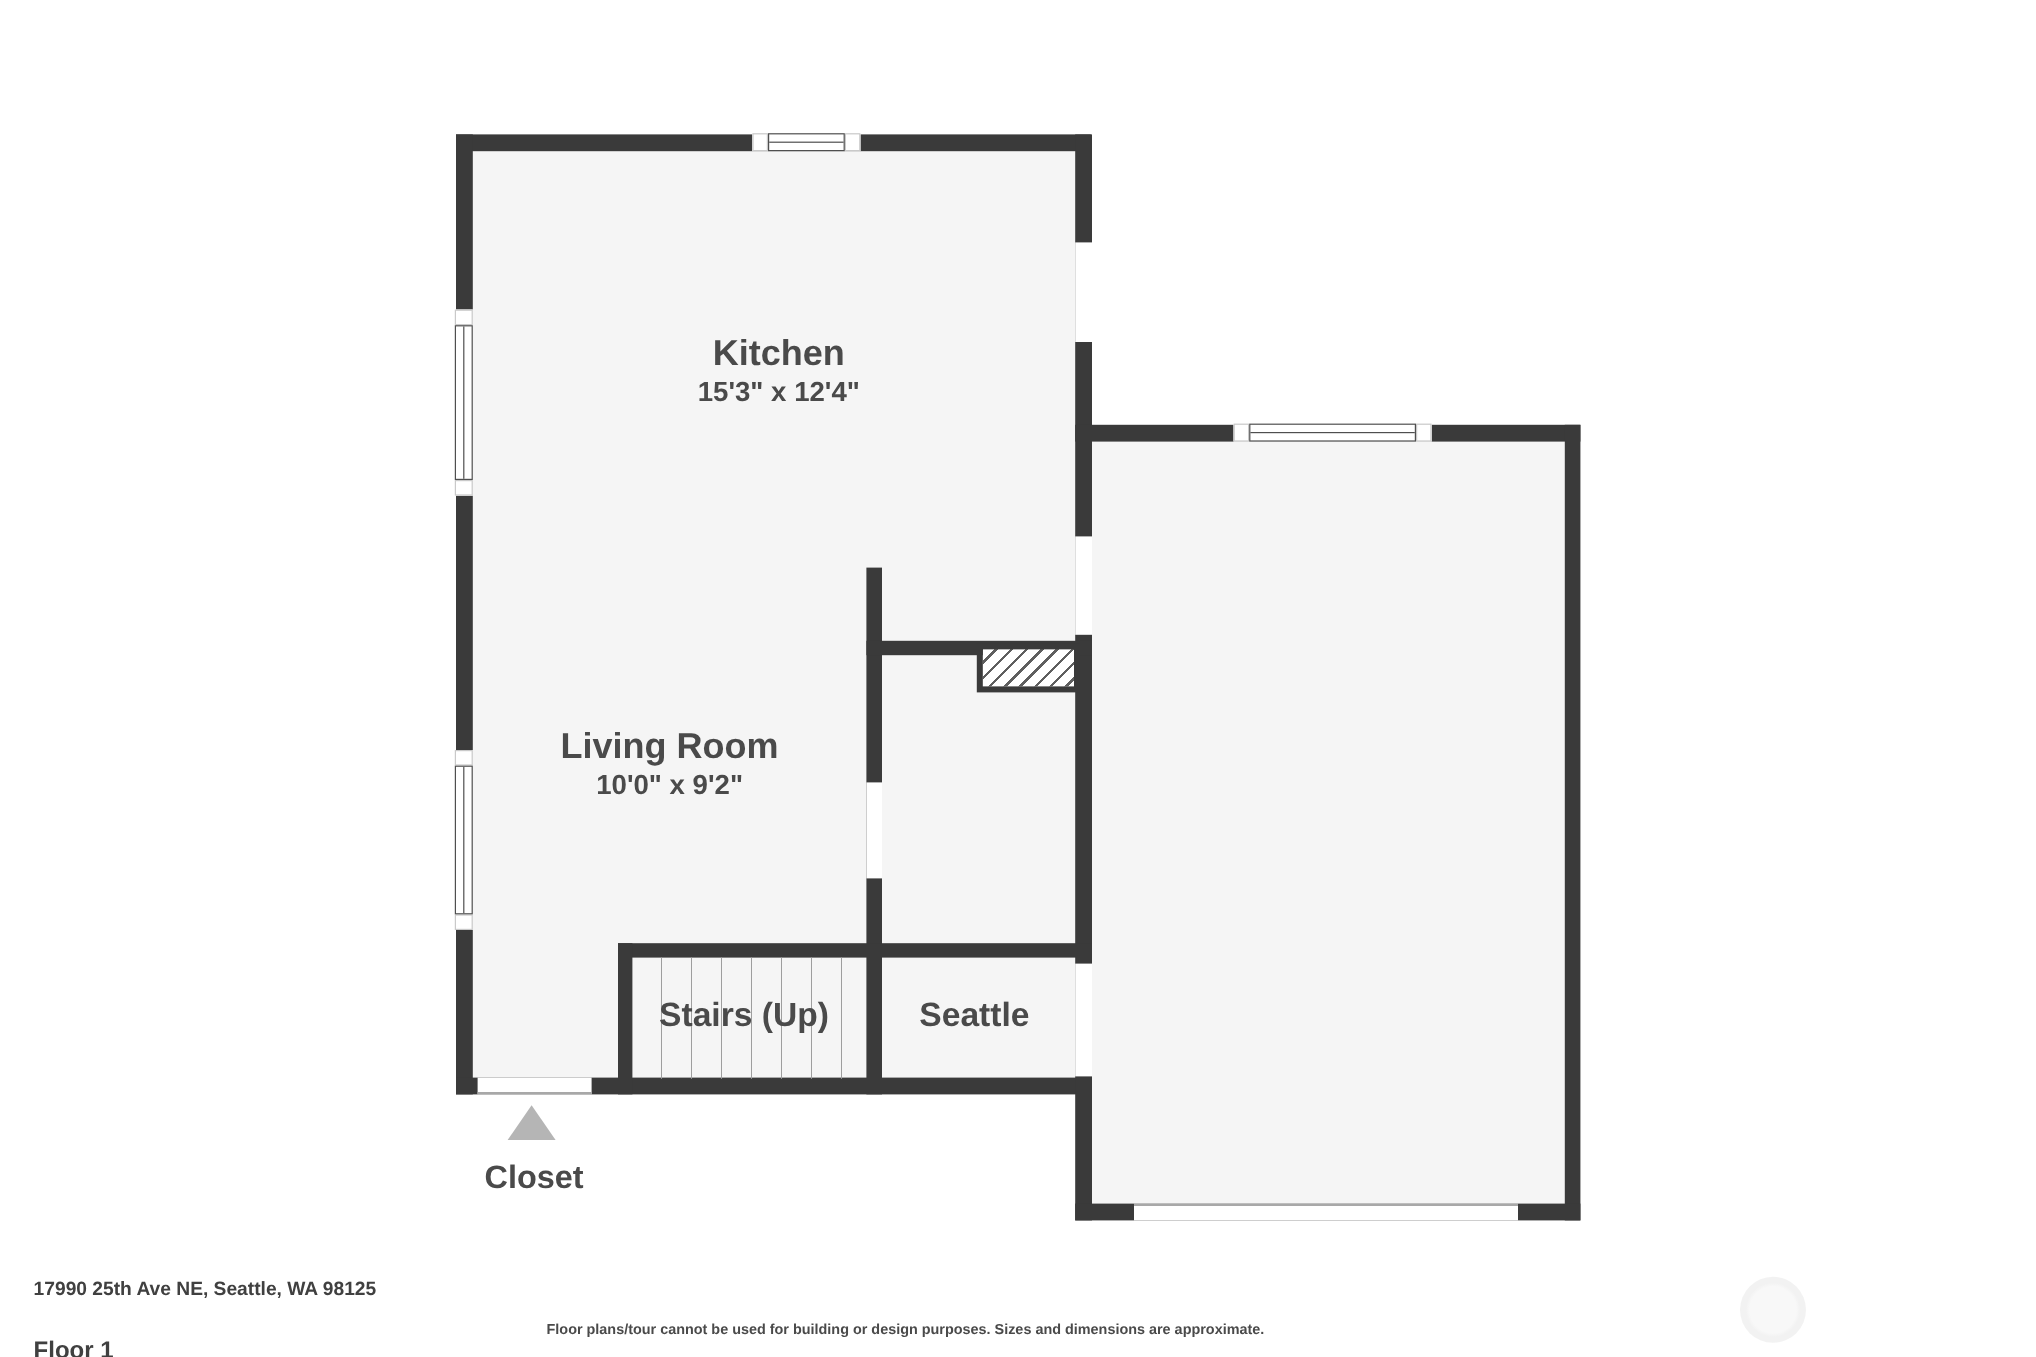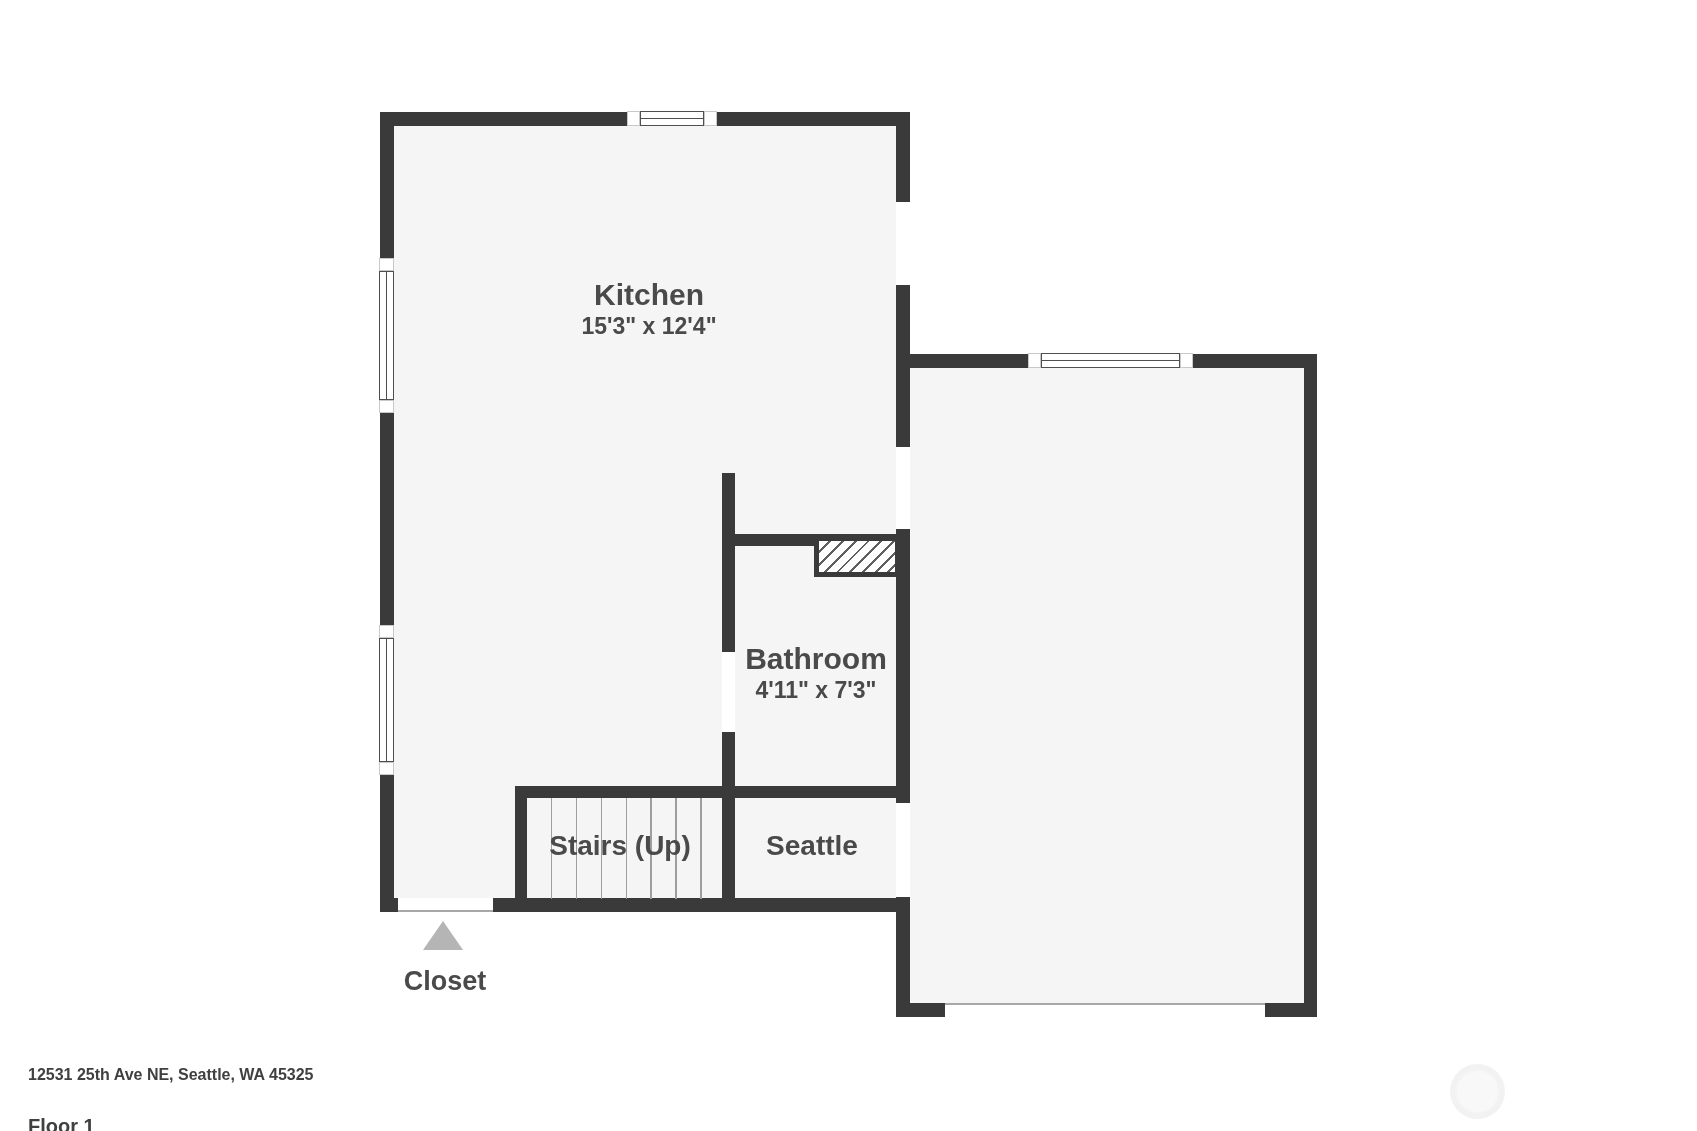--- a/index.html
+++ b/index.html
@@ -111,31 +111,32 @@
   </div>
 
   <div class="hatch" style="left:814px;top:536px;width:86px;height:41px"></div>
   <div class="treads" style="left:527px;top:798px;width:196px;height:101px"></div>
   <div class="entry-arrow" style="left:423px;top:921px"></div>
 
   <div class="room-label" style="left:649px;top:308px">
     <div class="room-name">Kitchen</div>
     <div class="room-dims">15'3" x 12'4"</div>
   </div>
-  <div class="room-label" style="left:816px;top:672px">
-    <div class="room-name">Bathroom</div>
-    <div class="room-dims">4'11" x 7'3"</div>
+  <div class="room-label" style="left:558px;top:636px">
+    <div class="room-name">Living Room</div>
+    <div class="room-dims">10'0" x 9'2"</div>
   </div>
   <div class="room-label single" style="left:620px;top:846px">
     <div class="room-name">Stairs (Up)</div>
   </div>
   <div class="room-label single" style="left:812px;top:846px">
     <div class="room-name">Seattle</div>
   </div>
   <div class="room-label entry-label" style="left:445px;top:981px">
     <div class="room-name">Closet</div>
   </div>
 
-  <div class="footer-address">12531 25th Ave NE, Seattle, WA 45325</div>
+  <div class="footer-address">17990 25th Ave NE, Seattle, WA 98125</div>
   <div class="footer-floor">Floor 1</div>
+  <div class="footer-disclaimer">Floor plans/tour cannot be used for building or design purposes. Sizes and dimensions are approximate.</div>
   <div class="watermark-circle"></div>
 
 </div>
 
 </body></html>

